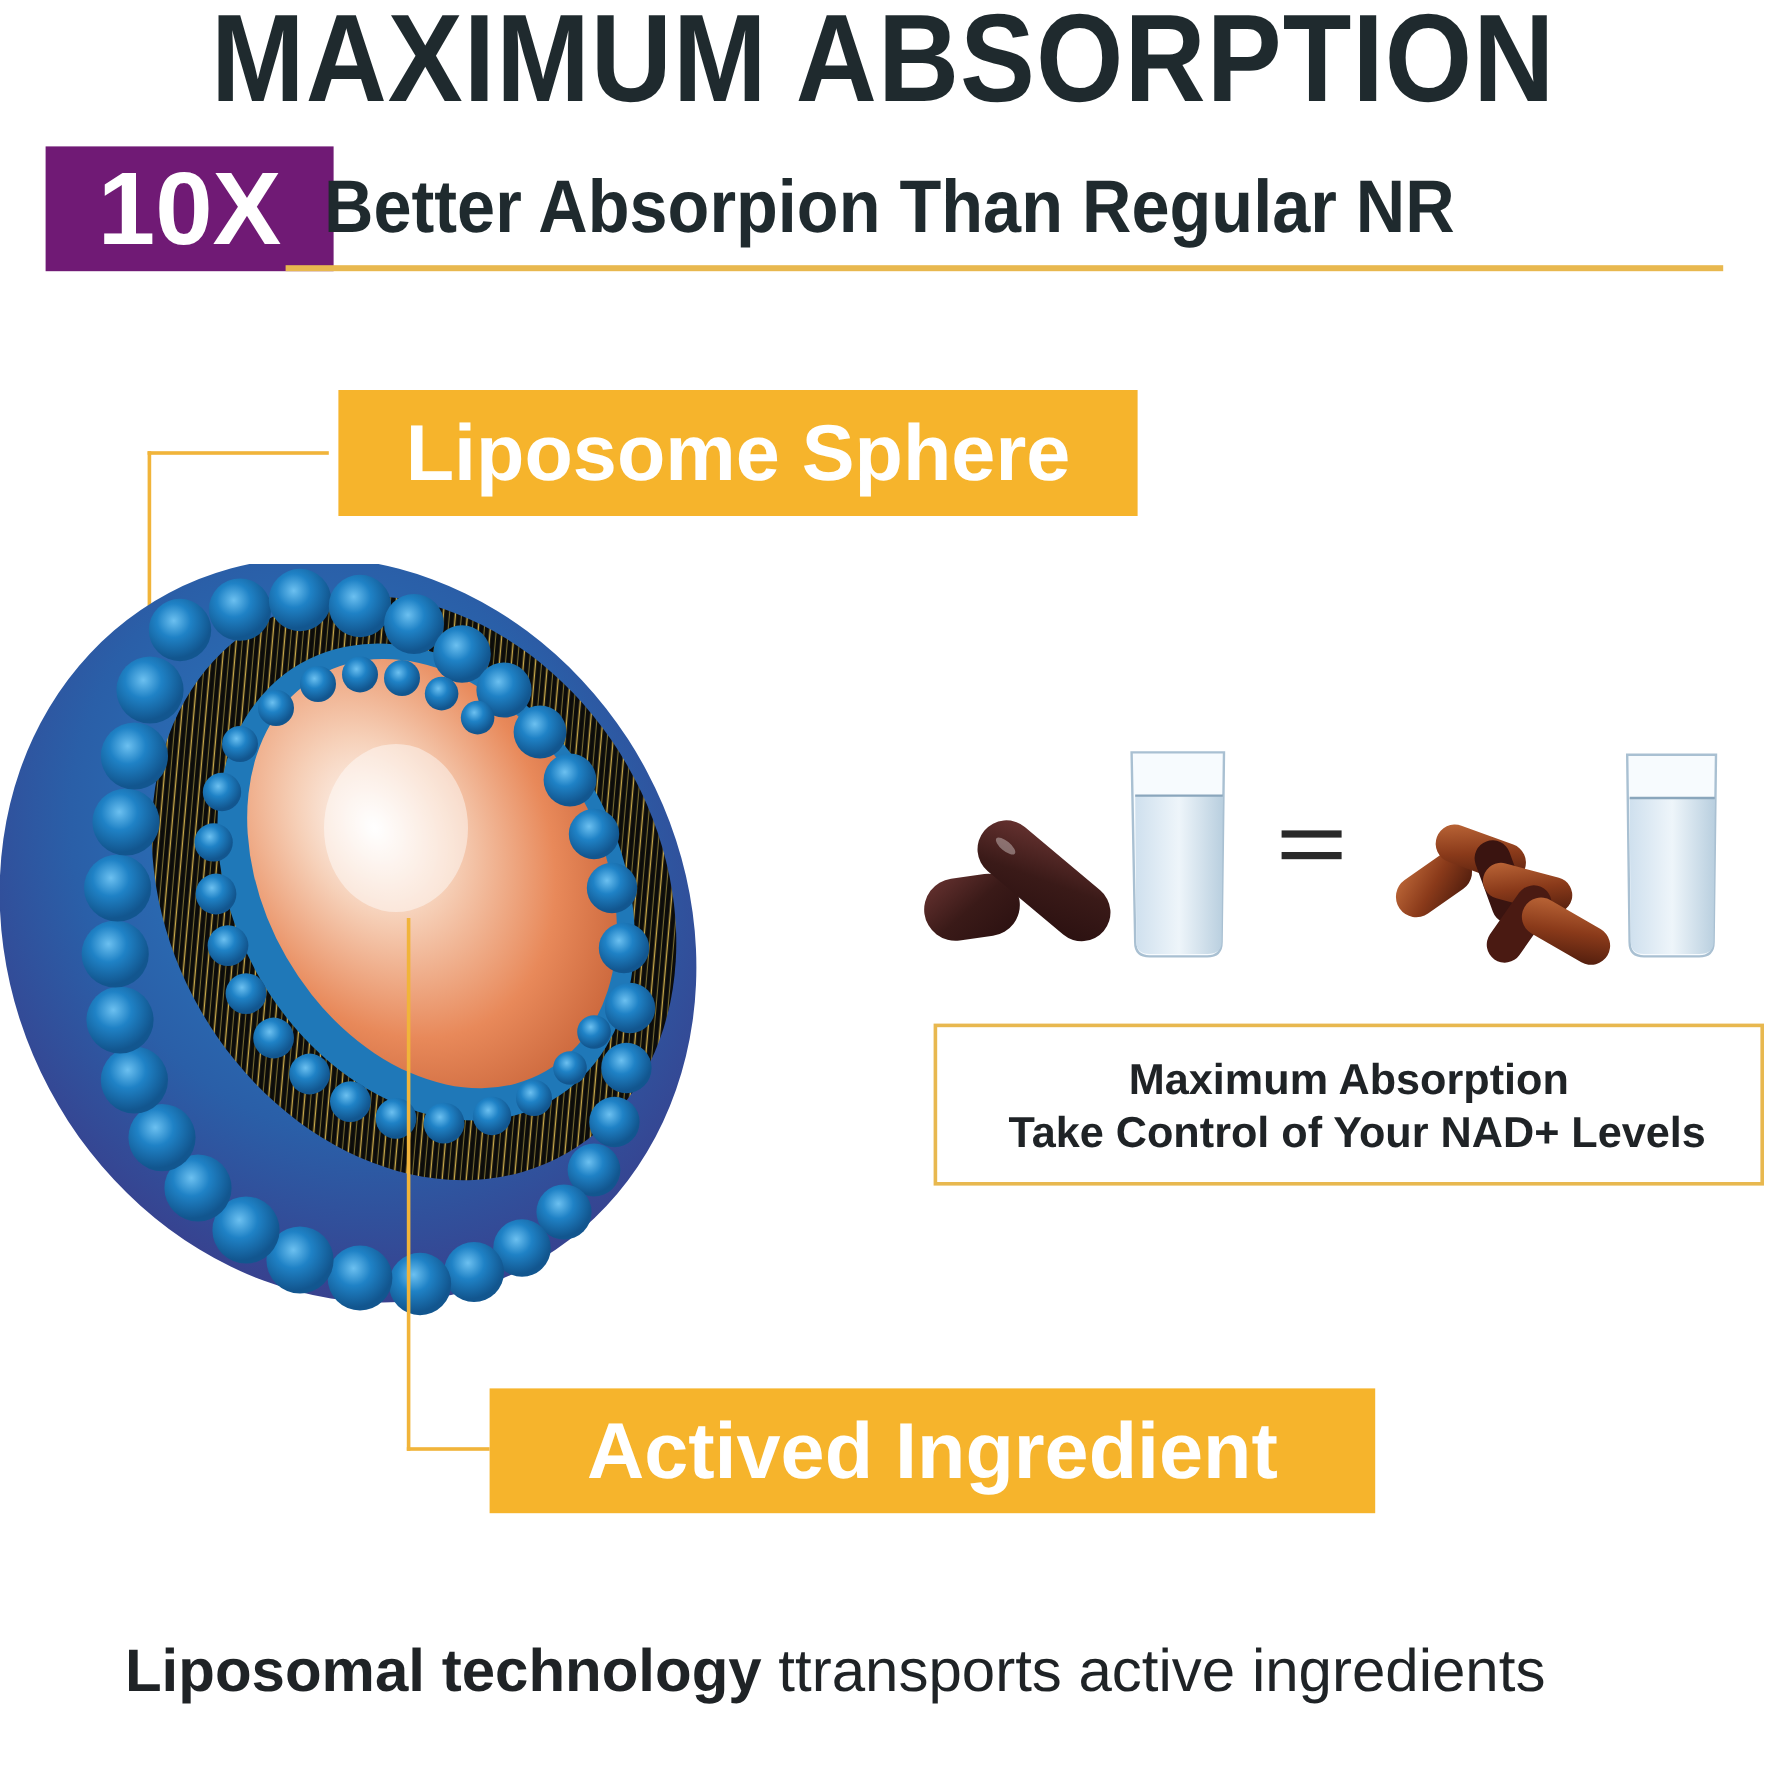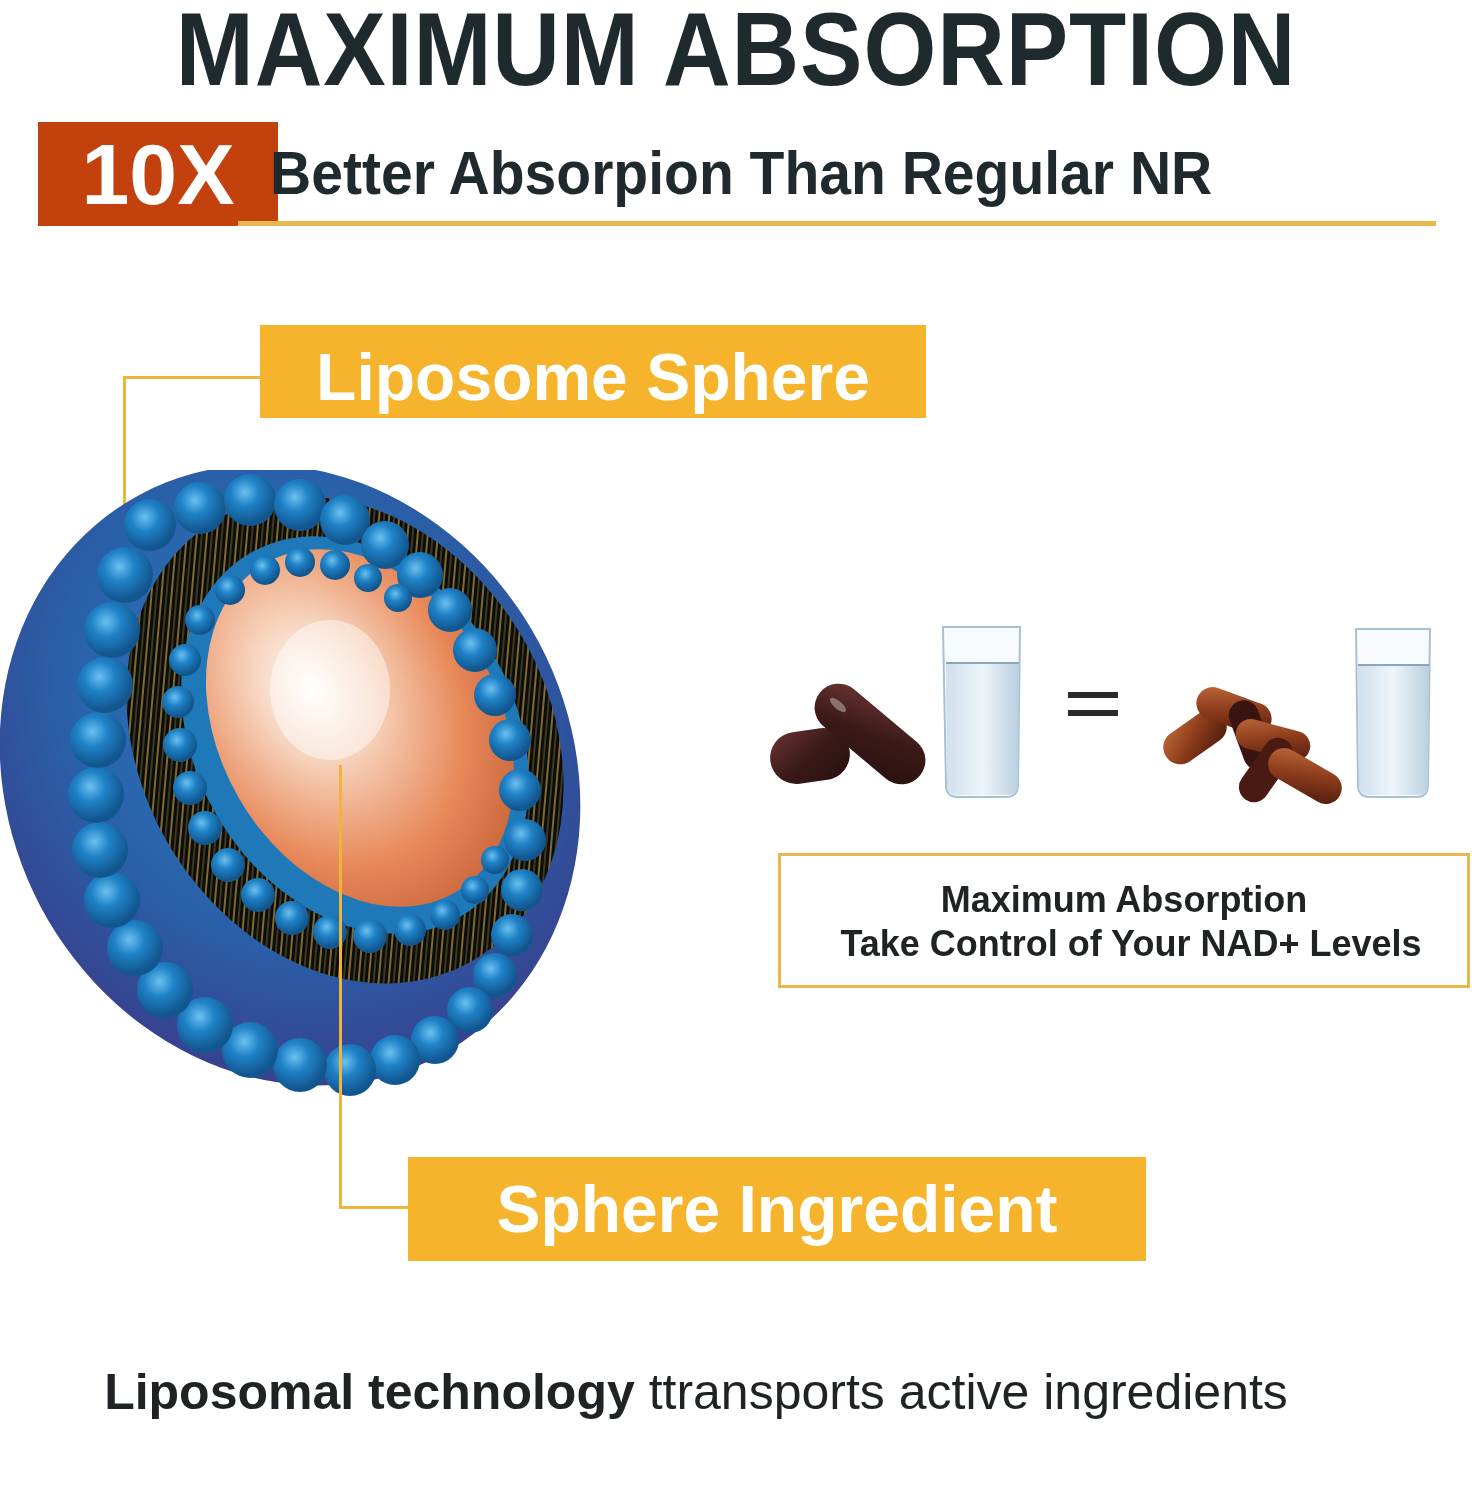--- a/index.html
+++ b/index.html
@@ -4,28 +4,28 @@
 <style>
   html, body { margin:0; padding:0; background:#ffffff; }
   body { width:1472px; height:1493px; position:relative; overflow:hidden;
          font-family:"Liberation Sans", "DejaVu Sans", sans-serif; color:#1f272b; }
   .abs { position:absolute; }
 
   .title { left:0; top:-6px; width:1472px; text-align:center; font-weight:700;
            font-size:104px; letter-spacing:1px; line-height:110px; color:#1f2a2e;
            transform:scaleX(0.9); transform-origin:center; }
 
-  .badge10x { left:38px; top:122px; width:240px; height:104px; background:#c2410c;
+  .badge10x { left:38px; top:122px; width:240px; height:104px; background:#701a75;
               color:#fff; font-weight:700; font-size:86px; line-height:104px; text-align:center; }
   .subtitle { left:270px; top:130px; font-weight:700; font-size:62px; line-height:86px; color:#1f2a2e;
               white-space:nowrap; transform:scaleX(0.92); transform-origin:left center; }
   .underline { left:238px; top:221px; width:1198px; height:5px; background:#E8B84F; }
 
   .label-box { background:#F6B42C; color:#fff; font-weight:700; text-align:center; white-space:nowrap; }
-  .lipo-label { left:260px; top:325px; width:666px; height:93px; font-size:66px; line-height:105px; }
+  .lipo-label { left:282px; top:325px; width:666px; height:105px; font-size:66px; line-height:105px; }
   .active-label { left:408px; top:1157px; width:738px; height:104px; font-size:66px; line-height:104px; }
 
   .connector { background:#F1B43A; }
 
   .liposome { left:0px; top:470px; width:600px; height:640px; }
 
   .product-row { left:760px; top:615px; width:712px; height:210px; }
   .equals { left:1068px; top:680px; width:52px; height:40px; }
   .equals span { position:absolute; left:0; width:50px; height:6px; background:#2a2a2a; }
 
@@ -139,21 +139,21 @@
     <circle cx="445" cy="445" r="15"></circle>
       <circle cx="475" cy="420" r="14"></circle>
       <circle cx="495" cy="390" r="14"></circle>
   </g>
 
   <ellipse cx="330" cy="220" rx="60" ry="70" fill="#ffffff" opacity="0.45"></ellipse>
 </svg>
 
 <div class="abs connector" style="left:339px;top:765px;width:3px;height:444px;"></div>
 <div class="abs connector" style="left:339px;top:1206px;width:69px;height:3px;"></div>
-<div class="abs label-box active-label">Sphere Ingredient</div>
+<div class="abs label-box active-label">Actived Ingredient</div>
 
 <svg class="abs product-row" viewBox="0 0 712 210" xmlns="http://www.w3.org/2000/svg">
   <defs>
     <linearGradient id="darkCap" x1="0" y1="0" x2="1" y2="1">
       <stop offset="0%" stop-color="#6a3432"></stop>
       <stop offset="50%" stop-color="#3a1a18"></stop>
       <stop offset="100%" stop-color="#2a1010"></stop>
     </linearGradient>
     <linearGradient id="amberCap" x1="0" y1="0" x2="1" y2="1">
       <stop offset="0%" stop-color="#c06a3a"></stop>

